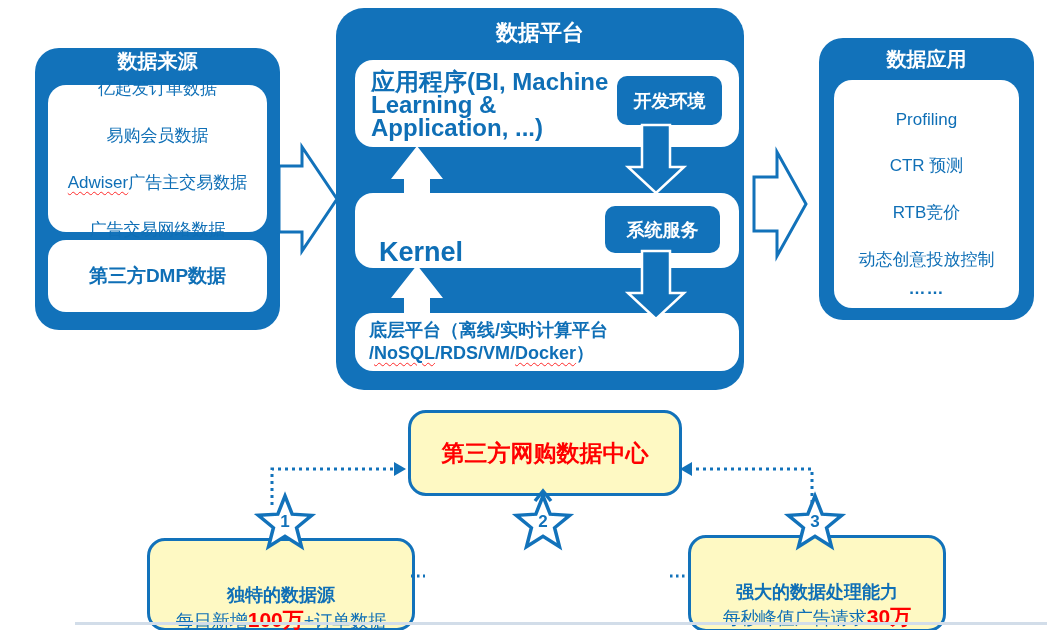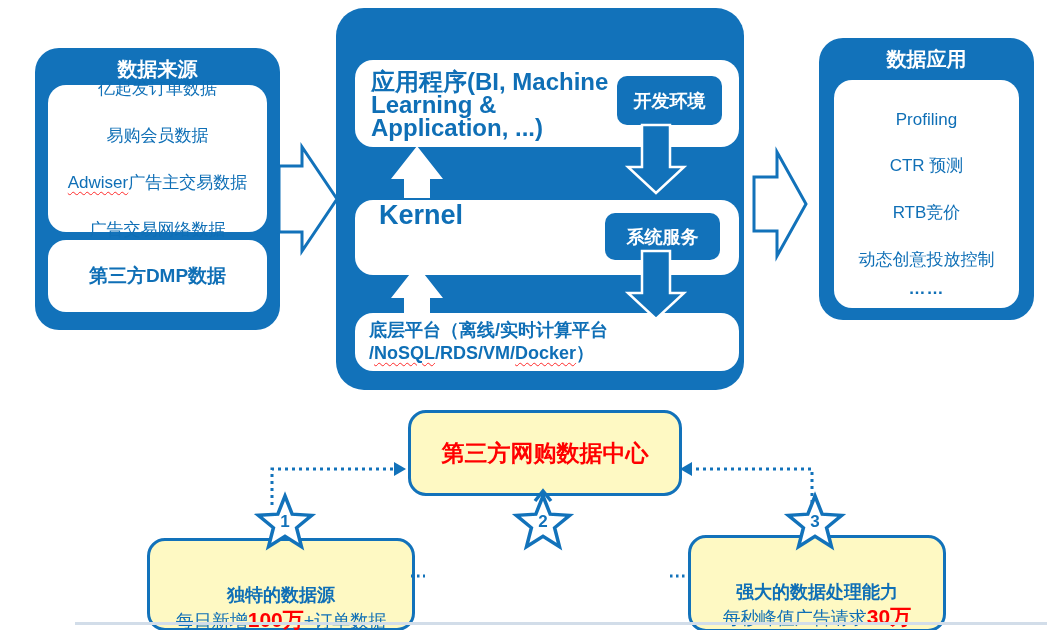--- a/index.html
+++ b/index.html
@@ -30,42 +30,43 @@
   .feature .red{color:#FF0000;font-weight:bold;font-size:21px;}
   .svg-layer{position:absolute;left:0;top:0;z-index:5;pointer-events:none;}
   .footer-line{position:absolute;left:75px;top:622px;width:972px;height:2.5px;background:#d2dde9;}
 </style>
 </head>
 <body>
 
 <div class="canvas">
 
   <div class="panel" style="left:35px;top:48px;width:245px;height:282px;">
-    <div class="panel-title" style="font-size:20px;padding-top:8px;">数据来源</div>
+    <div class="panel-title" style="font-size:20px;">数据来源</div>
     <div class="white-box src-list" style="left:13px;top:37px;width:219px;height:147px;">
       <div>亿起发订单数据</div>
       <div>易购会员数据</div>
       <div><span class="misspell">Adwiser</span><span>广告主交易数据</span></div>
       <div>广告交易网络数据</div>
     </div>
     <div class="white-box dmp-box" style="left:13px;top:192px;width:219px;height:72px;">
       <span>第三方DMP数据</span>
     </div>
   </div>
 
   <div class="panel" style="left:336px;top:8px;width:408px;height:382px;border-radius:28px;">
+    <div class="panel-title" style="font-size:22px;padding-top:10px;">数据平台</div>
     <div class="white-box" style="left:19px;top:52px;width:384px;height:87px;">
       <div class="app-text">
         <div>应用程序(BI, Machine</div>
         <div>Learning &amp;</div>
         <div>Application, ...)</div>
       </div>
       <div class="blue-badge" style="left:262px;top:16px;width:105px;height:49px;">开发环境</div>
     </div>
-    <div class="white-box" style="left:19px;top:192px;width:384px;height:75px;display:flex;align-items:flex-start;">
+    <div class="white-box" style="left:19px;top:185px;width:384px;height:75px;display:flex;align-items:flex-end;">
       <span class="kernel-text" style="padding-left:24px;">Kernel</span>
       <div class="blue-badge" style="left:250px;top:13px;width:115px;height:47px;">系统服务</div>
     </div>
     <div class="white-box" style="left:19px;top:305px;width:384px;height:58px;">
       <div class="infra-text">
         <div>底层平台（离线/实时计算平台</div>
         <div><span>/</span><span class="misspell">NoSQL</span><span>/RDS/VM/</span><span class="misspell">Docker</span><span>）</span></div>
       </div>
     </div>
   </div>

